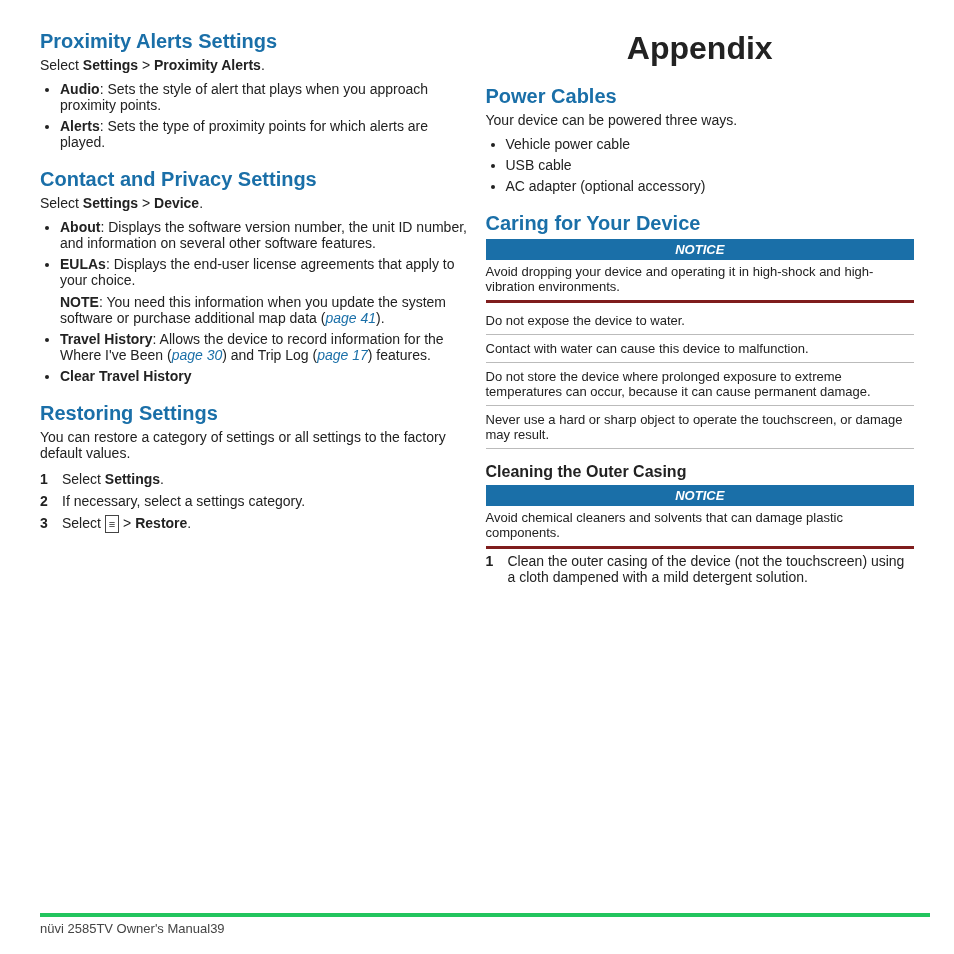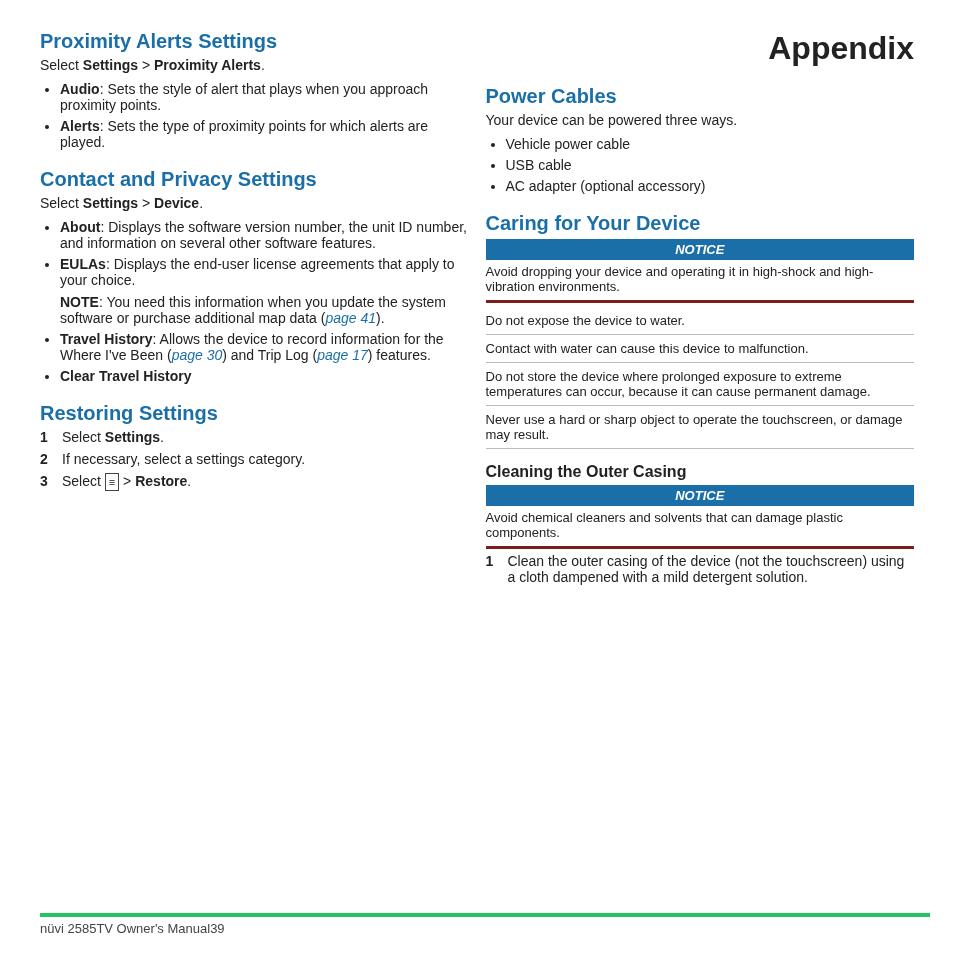--- a/index.html
+++ b/index.html
@@ -32,21 +32,21 @@
     .section-title {
       color: #1a6fa8;
       font-size: 20px;
       font-weight: bold;
       margin-bottom: 4px;
       margin-top: 0;
     }
     .appendix-title {
       font-size: 32px;
       font-weight: bold;
-      text-align: right;
+      text-align: center;
       margin-bottom: 18px;
       color: #222;
     }
     .section-subtitle {
       font-size: 14px;
       margin-bottom: 8px;
     }
     .section-subtitle b {
       font-weight: bold;
     }
@@ -169,20 +169,21 @@
             <br>
             <span style="display:block; margin-top:6px;"><span class="note-bold">NOTE</span><span>: You need this information when you update the system software or purchase additional map data (</span><a class="page-link">page 41</a><span>).</span></span>
           </li>
           <li><b>Travel History</b><span>: Allows the device to record information for the Where I've Been (</span><a class="page-link">page 30</a><span>) and Trip Log (</span><a class="page-link">page 17</a><span>) features.</span></li>
           <li><b>Clear Travel History</b></li>
         </ul>
       </div>
 
       <div class="section-block">
         <div class="section-title">Restoring Settings</div>
+        <p style="margin-bottom:10px; font-size:14px;">You can restore a category of settings or all settings to the factory default values.</p>
         <ol class="ol-numbered">
           <li>
             <span class="num">1</span>
             <span>Select <b>Settings</b>.</span>
           </li>
           <li>
             <span class="num">2</span>
             <span>If necessary, select a settings category.</span>
           </li>
           <li>

